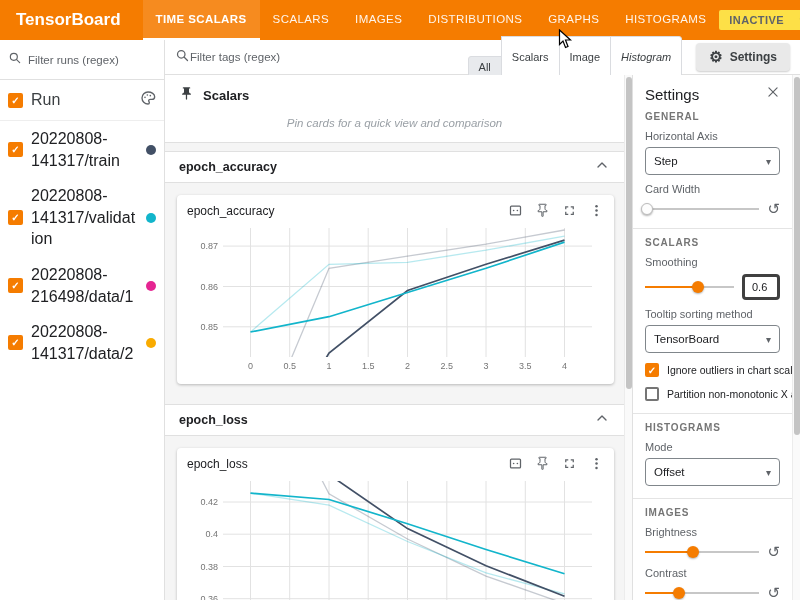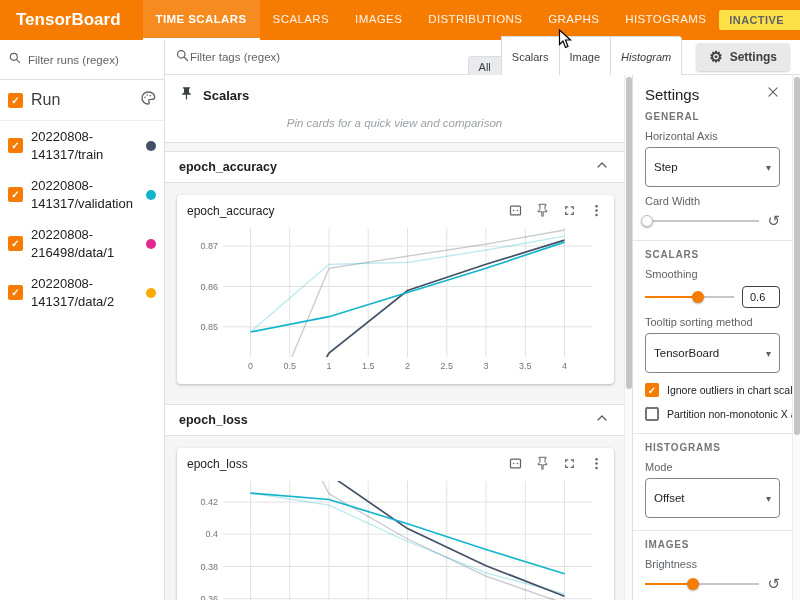--- a/index.html
+++ b/index.html
@@ -19,21 +19,21 @@
 
   
   .sidebar{width:165px;flex:0 0 165px;border-right:1px solid #e0e0e0;background:#fff;display:flex;flex-direction:column;}
   .runs-filter{display:flex;align-items:center;gap:6px;padding:0 8px;height:40px;border-bottom:1px solid #e0e0e0;}
   .runs-filter input{border:none;outline:none;font-size:11.5px;width:100%;color:#202124;background:transparent;}
   .runs-filter input::placeholder{color:#5f6368;}
   .runs-header{display:flex;align-items:center;gap:8px;padding:10px 8px;border-bottom:1px solid #eee;}
   .run-col-label{flex:1;font-size:16px;color:#3c4043;}
   .runs-list{overflow:hidden;}
   .run-row{display:flex;align-items:center;gap:8px;padding:7px 8px;cursor:pointer;}
-  .run-name{flex:1;font-size:13px;color:#202124;line-height:1.35;overflow-wrap:anywhere;}
+  .run-name{flex:1;font-size:16px;color:#202124;line-height:1.35;overflow-wrap:anywhere;}
   .run-dot{width:10px;height:10px;border-radius:50%;flex:0 0 10px;}
 
   .cb{width:15px;height:15px;flex:0 0 15px;border-radius:2px;border:2px solid #757575;display:inline-flex;align-items:center;justify-content:center;font-size:10px;font-weight:bold;color:#fff;background:#fff;cursor:pointer;}
   .cb.on{background:#f57c00;border-color:#f57c00;}
 
   
   .right-col{flex:1;display:flex;flex-direction:column;min-width:0;}
   .toolbar{height:35px;flex:0 0 35px;background:#fff;border-bottom:1px solid #e0e0e0;display:flex;align-items:center;padding:0 10px;}
   .tag-input{border:none;outline:none;font-size:11.5px;width:260px;color:#202124;}
   .tag-input::placeholder{color:#5f6368;}
@@ -66,29 +66,29 @@
   .scrollbar{width:8px;flex:0 0 8px;background:#fafafa;position:relative;border-left:1px solid #ececec;}
   .scroll-thumb{position:absolute;left:1px;width:6px;background:#c4c4c4;border-radius:3px;}
 
   
   .settings-panel{width:168px;flex:0 0 168px;background:#fff;border-left:1px solid #e0e0e0;display:flex;min-height:0;}
   .settings-content{flex:1;padding:10px 12px;overflow:hidden;min-width:0;}
   .settings-titlebar{display:flex;align-items:center;justify-content:space-between;margin-bottom:8px;}
   .settings-title{font-size:15px;color:#202124;}
   .sp-heading{font-size:10px;font-weight:bold;color:#757575;letter-spacing:.8px;margin:8px 0 2px;}
   .sp-label{font-size:11px;color:#5f6368;margin:8px 0 5px;}
-  .dropdown{border:1px solid #80868b;border-radius:4px;height:40px;display:flex;align-items:center;justify-content:space-between;padding:8px 8px;font-size:11.5px;color:#202124;cursor:pointer;background:#fff;}
+  .dropdown{border:1px solid #80868b;border-radius:4px;height:28px;display:flex;align-items:center;justify-content:space-between;padding:8px 8px;font-size:11.5px;color:#202124;cursor:pointer;background:#fff;}
   .slider-row{display:flex;align-items:center;gap:8px;margin:6px 0 2px;}
   .slider{position:relative;height:14px;flex:1;cursor:pointer;}
   .slider .track{position:absolute;top:6px;left:0;right:0;height:2px;background:#c7c7c7;}
   .slider .fill{position:absolute;top:6px;left:0;height:2px;background:#f57c00;}
   .slider .thumb{position:absolute;top:1px;width:12px;height:12px;border-radius:50%;background:#f57c00;box-shadow:0 1px 2px rgba(0,0,0,.3);}
   .slider.gray .fill{background:transparent;}
   .slider.gray .thumb{background:#fdfdfd;border:1px solid #bdbdbd;}
-  .numbox{border:1px solid #404040;border-radius:4px;font-size:11px;color:#202124;padding:4px 7px;min-width:38px;text-align:left;cursor:text;}
+  .numbox{border:3px solid #404040;border-radius:4px;font-size:11px;color:#202124;padding:4px 7px;min-width:38px;text-align:left;cursor:text;}
   .cb-row{display:flex;align-items:center;gap:8px;margin:10px 0;cursor:pointer;}
   .cb-row .cb{width:14px;height:14px;flex:0 0 14px;}
   .cb-label{font-size:10.5px;color:#202124;white-space:nowrap;display:inline-flex;align-items:center;gap:4px;}
   hr.divider{border:none;border-top:1px solid #e4e4e4;margin:12px -12px 8px;}
   .reset{display:inline-flex;cursor:pointer;}
   .caret{color:#5f6368;font-size:10px;}
   .cursor{position:absolute;z-index:99;pointer-events:none;}
 </style>
 </head>
 <body>

